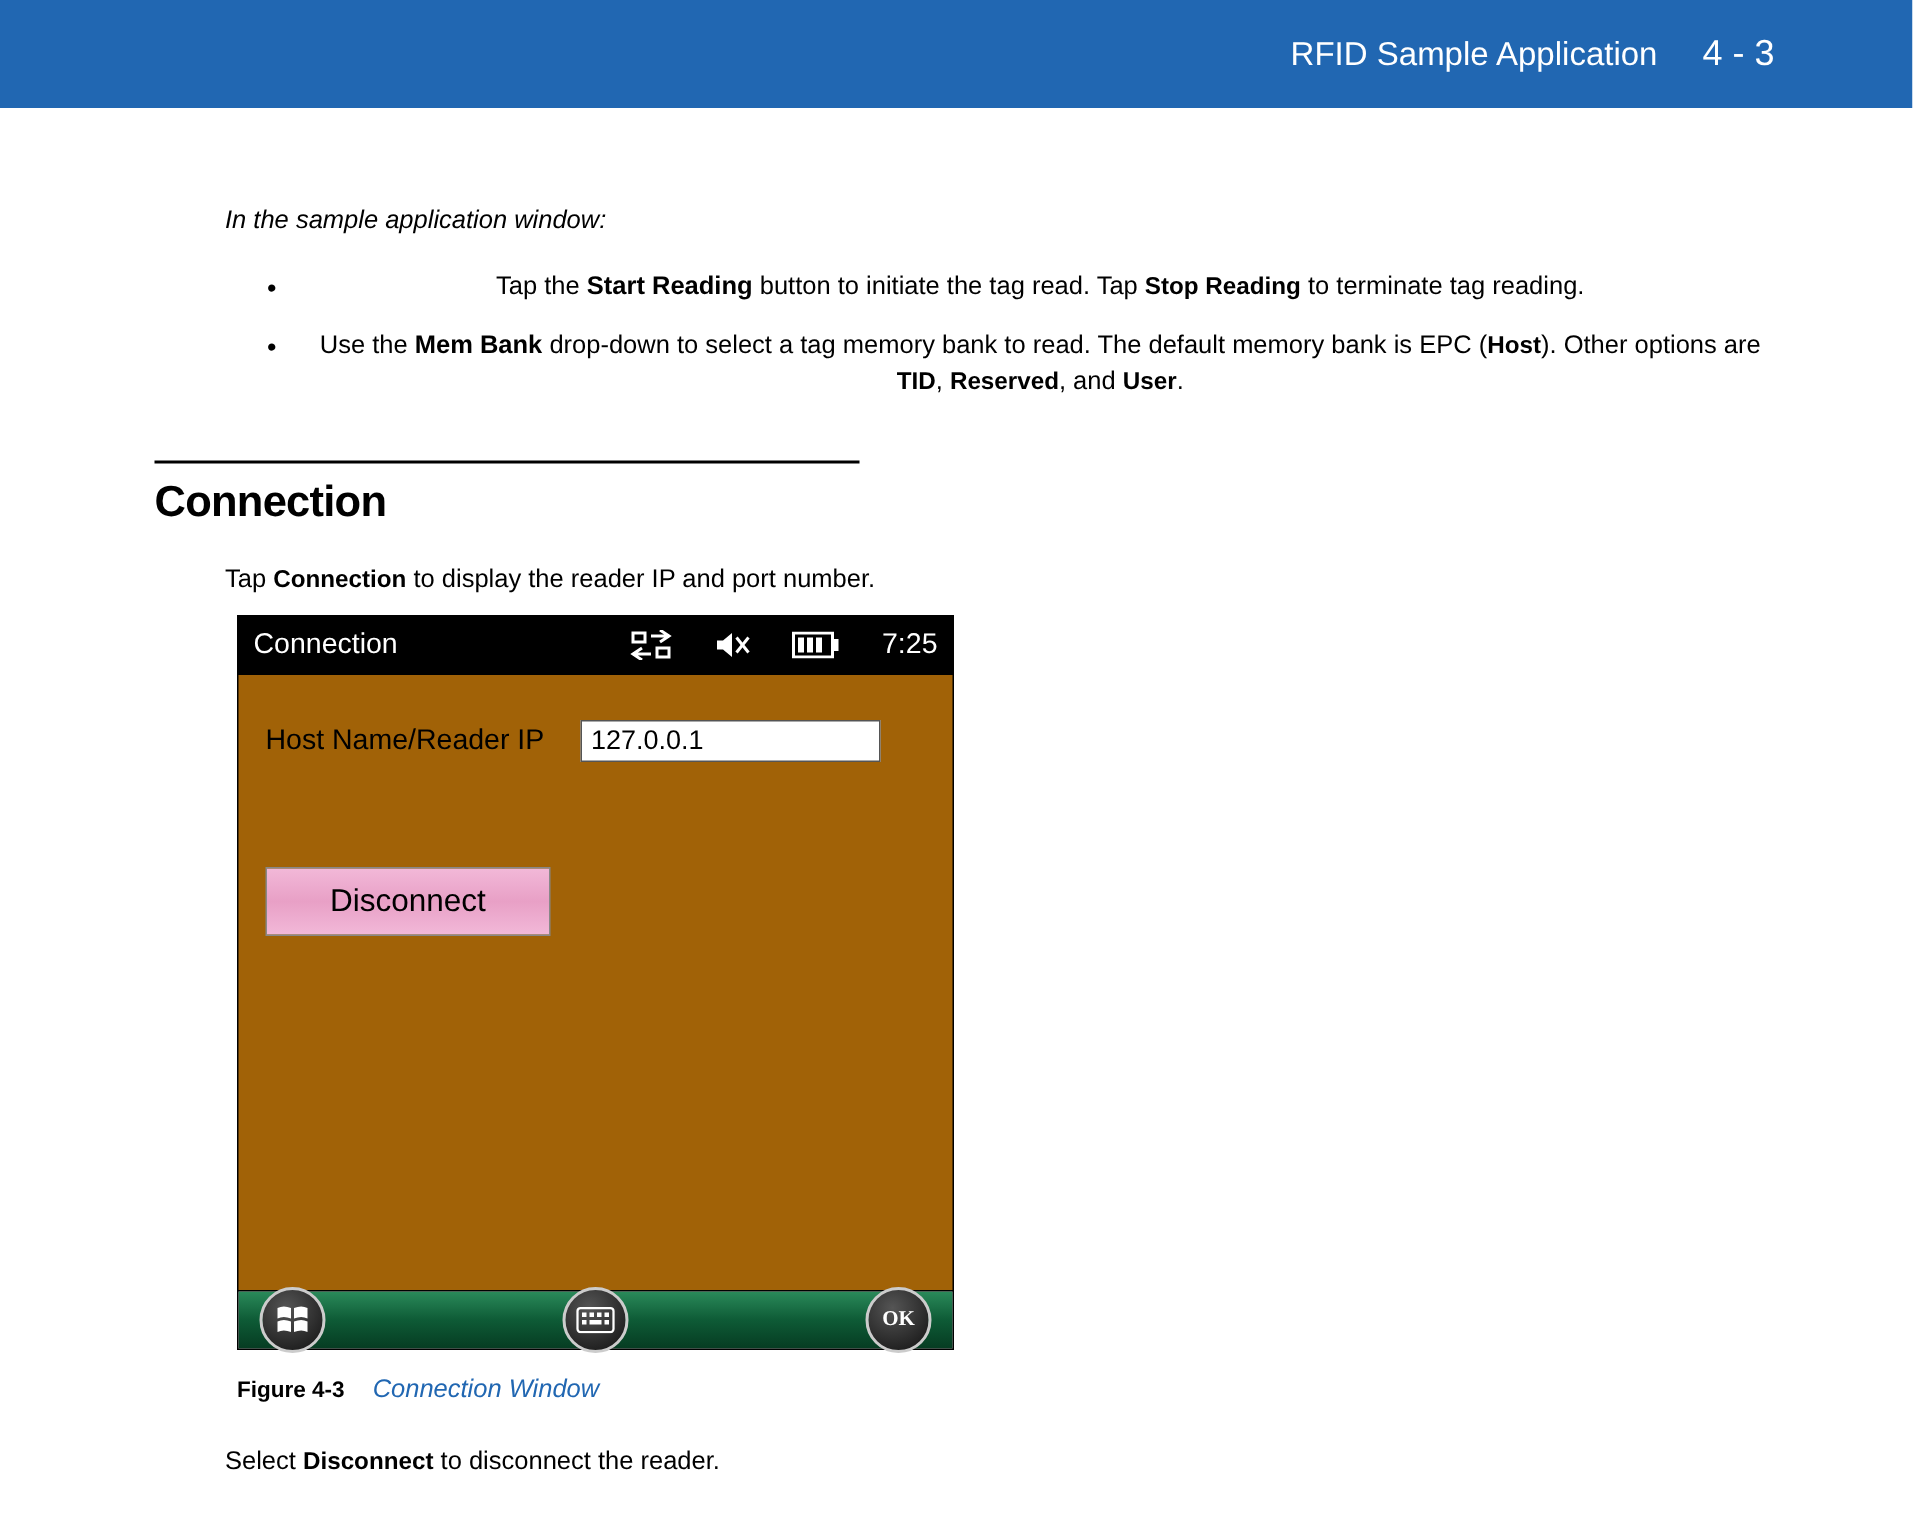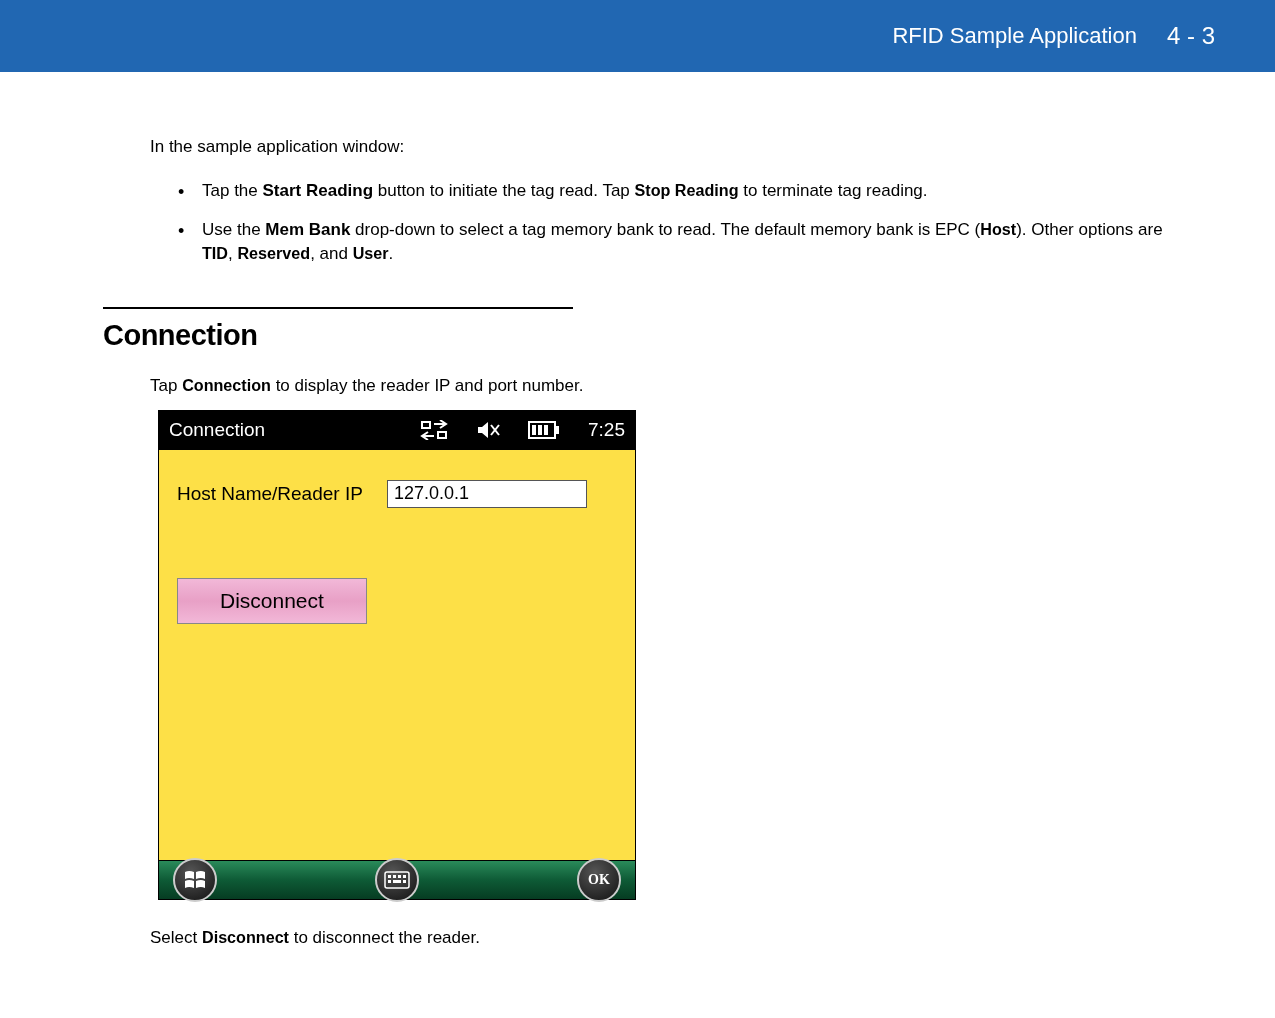--- a/index.html
+++ b/index.html
@@ -9,28 +9,28 @@
       color: #000;
       background: #fff;
       width: 1275px;
     }
     .header-bar {
       background: #2167b2;
       height: 72px;
       display: flex;
       justify-content: flex-end;
       align-items: center;
-      padding-right: 60px;
+      padding-right: 92px;
       color: #fff;
     }
     .header-title { font-size: 22px; margin-right: 30px; }
     .header-page { font-size: 24px; }
     .content { padding: 65px 90px 30px 150px; }
-    .intro { margin-bottom: 22px; }
-    .bullet-list { list-style: none; margin: 0 0 40px 28px; }
+    .intro { margin-bottom: 22px; font-style: italic; }
+    .bullet-list { list-style: none; margin: 0 0 40px 28px; text-align: center; }
     .bullet-list li { position: relative; padding-left: 24px; margin-bottom: 14px; line-height: 1.45; }
     .bullet-list li::before { content: "•"; position: absolute; left: 0; font-size: 18px; }
     .bold { font-weight: 700; }
     .sb { font-weight: 700; font-family: Arial, sans-serif; font-size: 0.95em; }
     .section-rule { border: none; border-top: 2px solid #000; width: 470px; margin-left: -47px; margin-bottom: 10px; }
     h2.section-heading {
       font-family: Arial, Helvetica, sans-serif;
       font-weight: 900;
       font-size: 29px;
       margin-left: -47px;
@@ -41,21 +41,21 @@
     
     .mobile-frame { width: 478px; margin-left: 8px; margin-bottom: 16px; }
     .mobile-titlebar {
       background: #000; color: #fff; display: flex; align-items: center;
       justify-content: space-between; padding: 6px 10px; height: 40px; border: 1px solid #000;
     }
     .mobile-titlebar-left { font-family: Tahoma, sans-serif; font-size: 19px; }
     .mobile-status { display: flex; align-items: center; gap: 28px; }
     .mobile-status svg { display: block; }
     .mobile-time { font-family: Tahoma, sans-serif; font-size: 19px; }
-    .mobile-body { background: #fde047; border: 1px solid #000; border-top: none; border-bottom: none; padding: 30px 18px 50px 18px; min-height: 410px; }
+    .mobile-body { background: #a16207; border: 1px solid #000; border-top: none; border-bottom: none; padding: 30px 18px 50px 18px; min-height: 410px; }
     .field-row { display: flex; align-items: center; margin-bottom: 30px; }
     .field-label { font-family: Tahoma, sans-serif; font-size: 19px; color: #000; width: 210px; }
     .field-input {
       font-family: Tahoma, sans-serif; font-size: 18px; border: 1px solid #555;
       padding: 3px 6px; width: 200px; height: 28px;
     }
     .disconnect-btn {
       font-family: Tahoma, sans-serif; font-size: 21px; color: #000;
       background: linear-gradient(to bottom, #f2b8d8, #e8a0c6, #f2b8d8);
       border: 1px solid #888; padding: 10px 42px; display: inline-block; margin-top: 40px; cursor: pointer;
@@ -150,18 +150,22 @@
             <rect x="9" y="9" width="8" height="3" fill="#fff"></rect>
             <rect x="19" y="9" width="3" height="3" fill="#fff"></rect>
           </svg>
       </div>
       <div class="nav-icon-wrap">
         <span style="color:#fff;font-family:Tahoma;font-size:14px;font-weight:700">OK</span>
       </div>
     </div>
   </div>
 
+  <p class="figure-caption">
+    <span class="fig-label">Figure 4-3</span>
+    <span class="fig-title">Connection Window</span>
+  </p>
 
   <p class="closing">
     <span>Select </span><span class="sb">Disconnect</span><span> to disconnect the reader.</span>
   </p>
 
 </div>
 
 </body></html>

